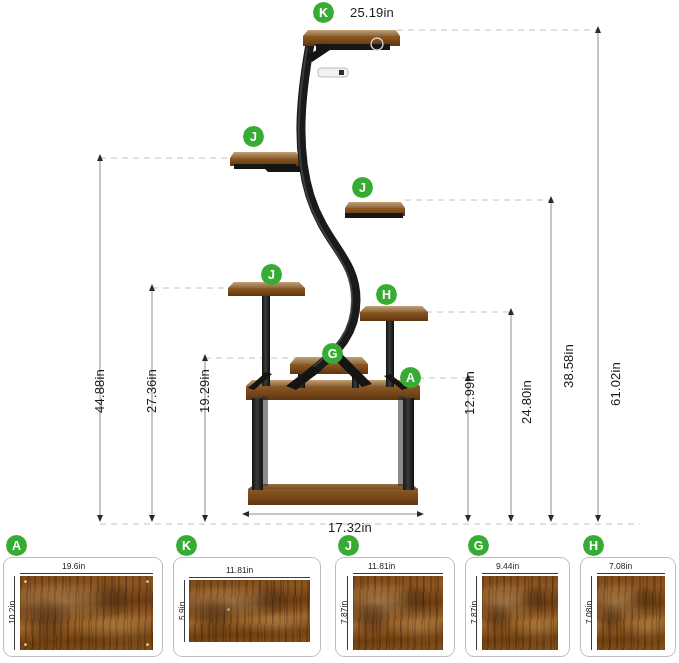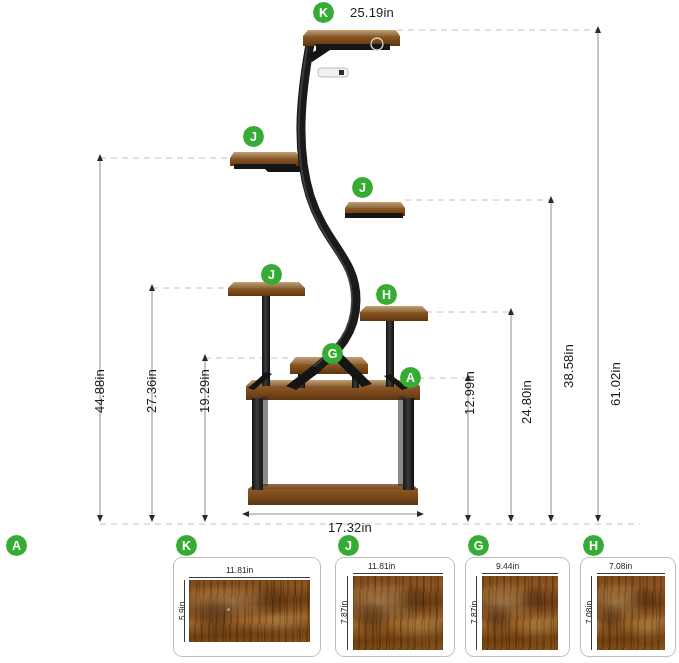--- a/index.html
+++ b/index.html
@@ -238,20 +238,32 @@
   <div class="badge" style="left:243px;top:126px;">J</div>
   <div class="badge" style="left:352px;top:177px;">J</div>
   <div class="badge" style="left:261px;top:264px;">J</div>
   <div class="badge" style="left:376px;top:284px;">H</div>
   <div class="badge" style="left:322px;top:343px;">G</div>
   <div class="badge" style="left:400px;top:367px;">A</div>
 
   <div class="parts">
 
     <div class="pbadge badge" style="left:6px;top:0px;">A</div>
+    <div class="part" style="left:3px;top:22px;width:160px;height:100px;">
+      <div class="pdim" style="left:58px;top:4px;">19.6in</div>
+      <div class="pdim v" style="left:4px;top:66px;transform:rotate(-90deg);">10.2in</div>
+      <div class="arrowline" style="left:16px;top:15px;width:133px;height:1px;"></div>
+      <div class="arrowline" style="left:10px;top:18px;width:1px;height:74px;"></div>
+      <div class="wood" style="left:16px;top:18px;width:133px;height:74px;">
+        <span class="screw" style="left:4px;top:4px;"></span>
+        <span class="screw" style="right:4px;top:4px;"></span>
+        <span class="screw" style="left:4px;bottom:4px;"></span>
+        <span class="screw" style="right:4px;bottom:4px;"></span>
+      </div>
+    </div>
 
     <div class="pbadge badge" style="left:176px;top:0px;">K</div>
     <div class="part" style="left:173px;top:22px;width:148px;height:100px;">
       <div class="pdim" style="left:52px;top:8px;">11.81in</div>
       <div class="pdim v" style="left:4px;top:62px;transform:rotate(-90deg);">5.9in</div>
       <div class="arrowline" style="left:15px;top:19px;width:121px;height:1px;"></div>
       <div class="arrowline" style="left:10px;top:22px;width:1px;height:62px;"></div>
       <div class="wood" style="left:15px;top:22px;width:121px;height:62px;">
         <span class="screw" style="left:38px;top:28px;"></span>
       </div>

